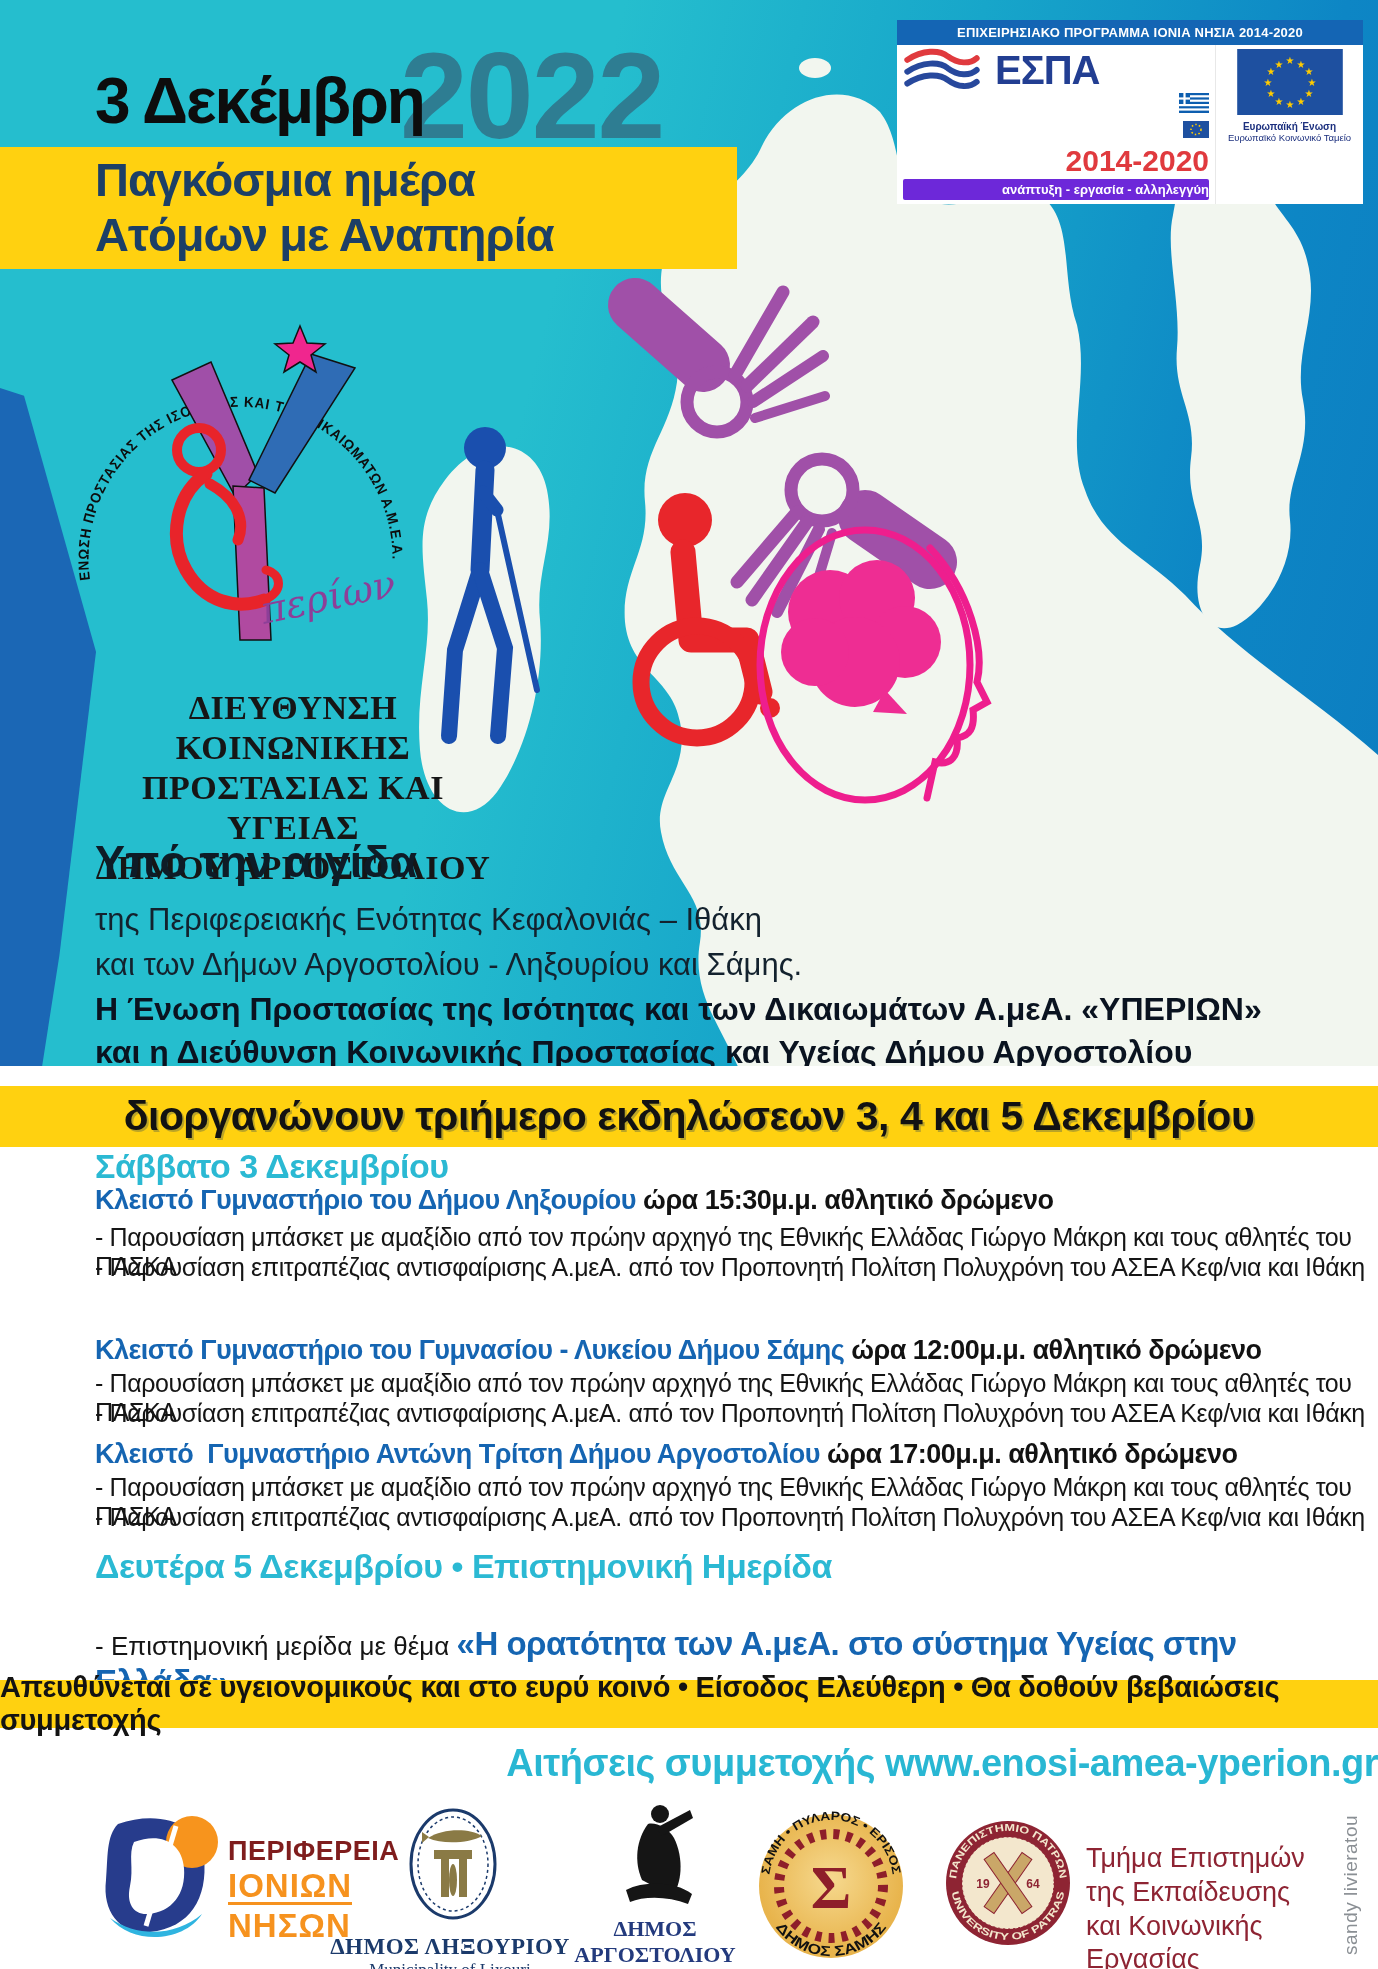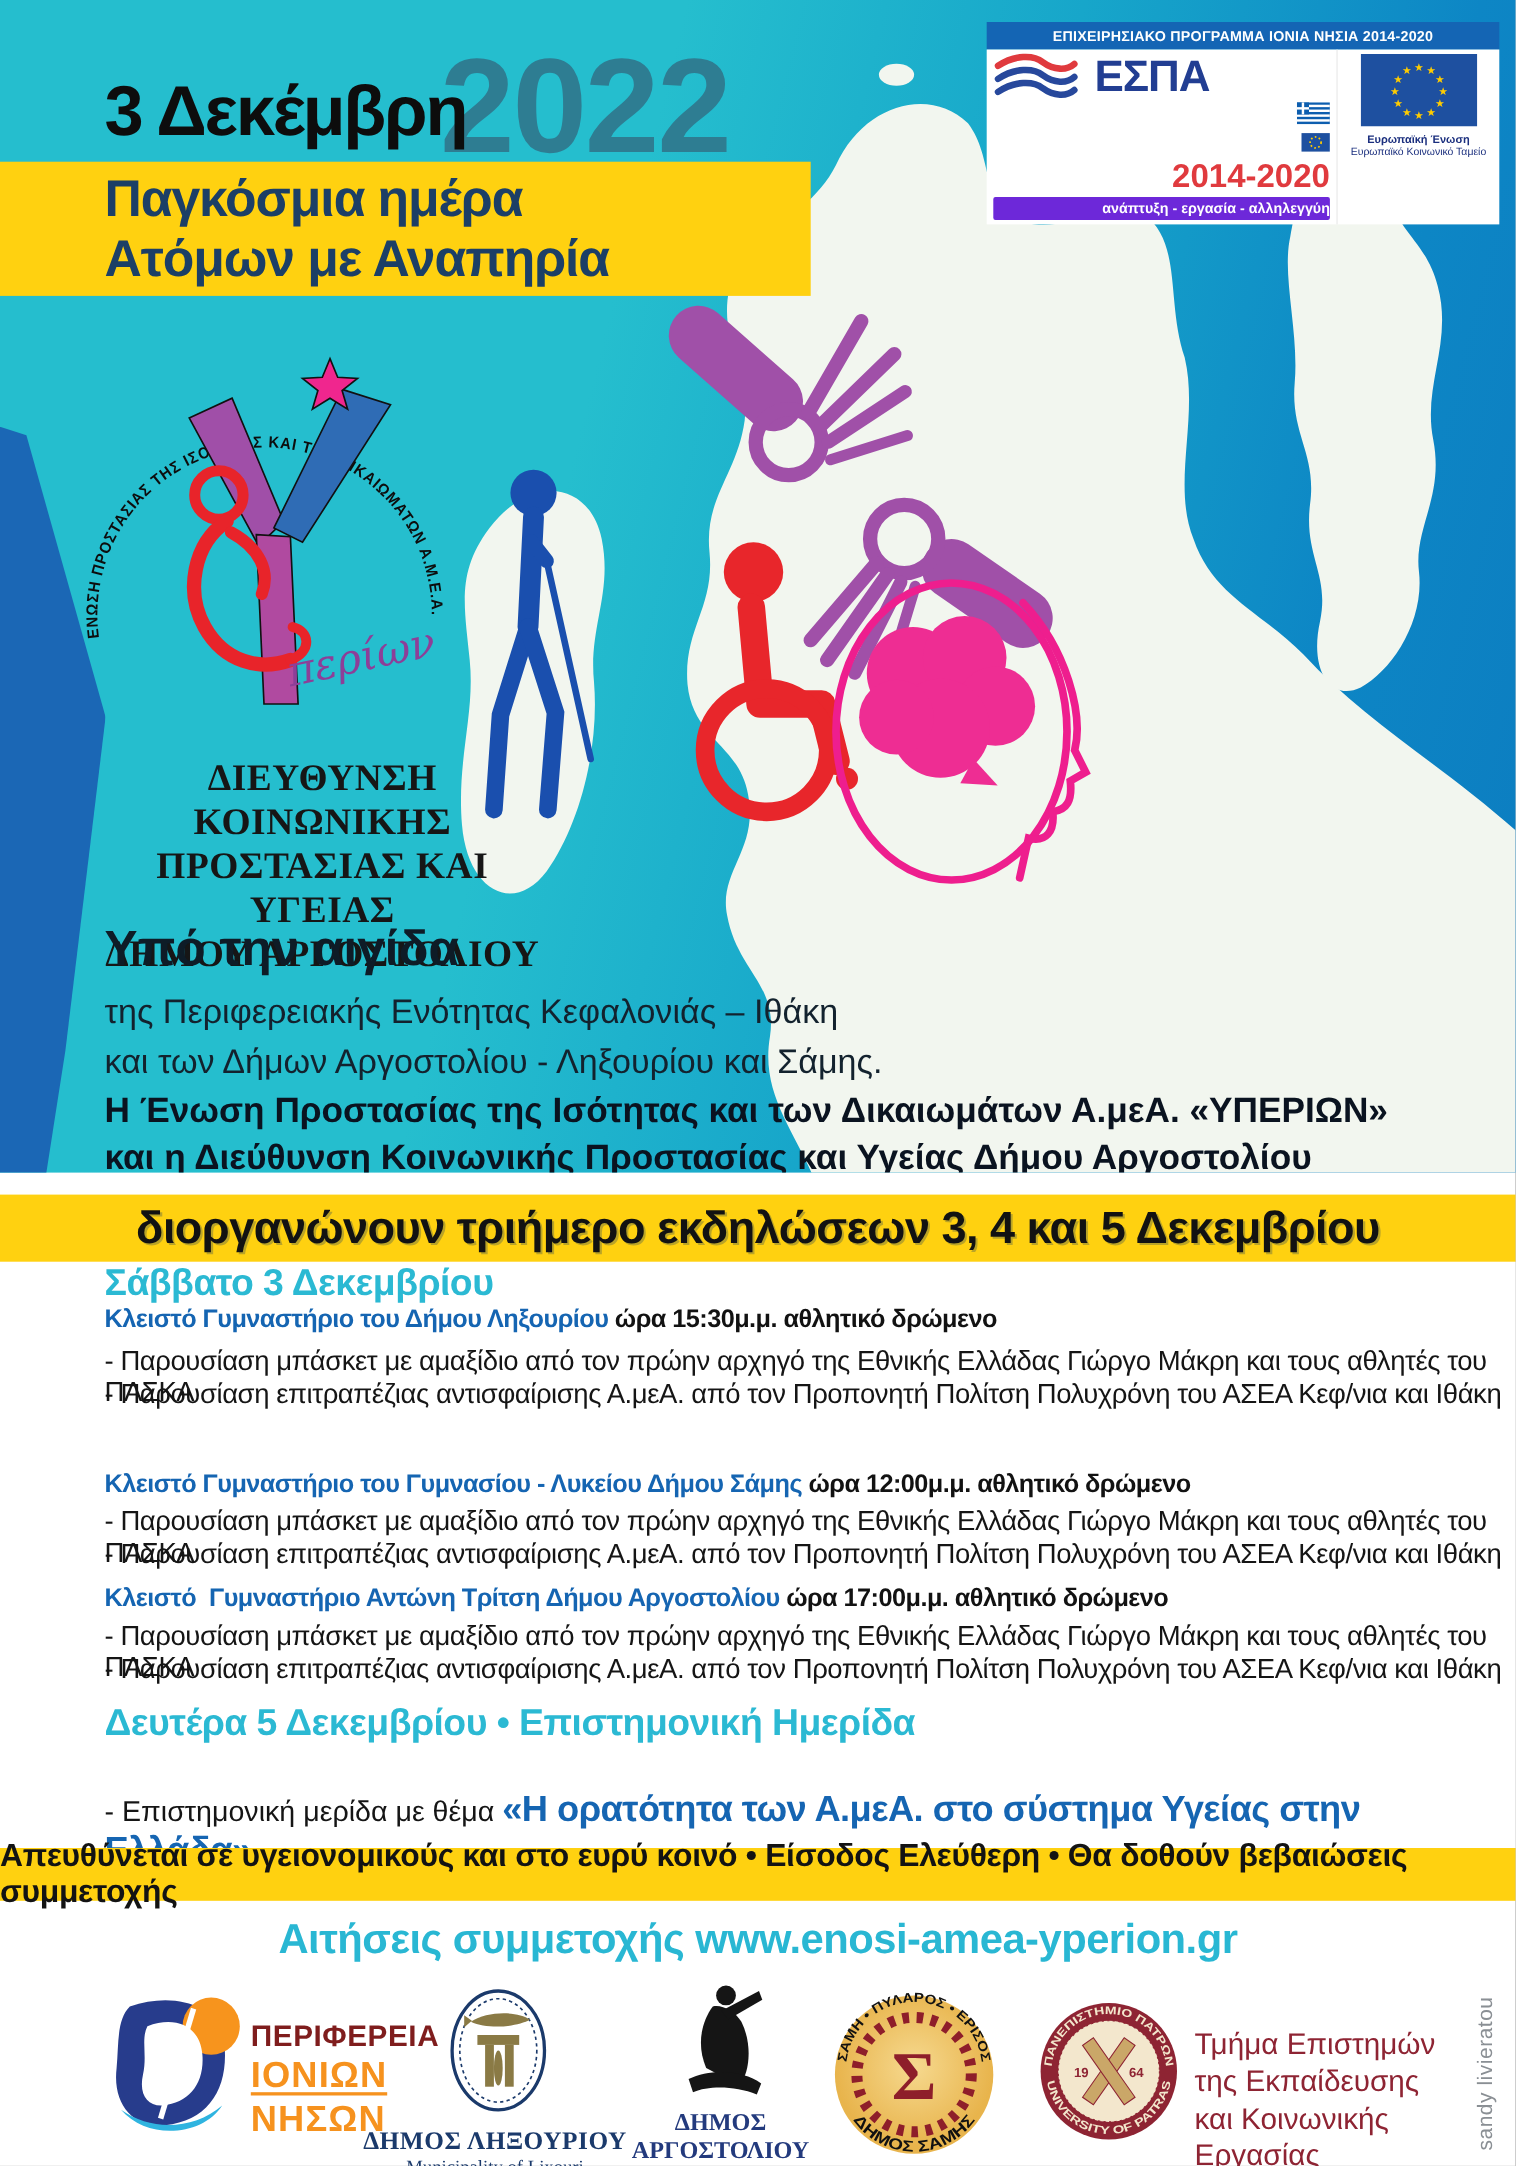--- a/index.html
+++ b/index.html
@@ -50,32 +50,32 @@
   .aegis-b2 { position:absolute; left:95px; top:1034px; font-size:32px; font-weight:bold; color:#0a1320; z-index:3;}
 
   
   .band2 { position:absolute; left:0; top:1086px; width:1378px; height:61px; background:#ffd110;
            display:flex; align-items:center; justify-content:center; z-index:6;}
   .band2 div { font-size:41px; font-weight:bold; color:#121212; letter-spacing:-.5px; text-shadow:2px 2px 0 rgba(27,58,94,.30);}
 
   
   .prog { position:absolute; left:0; top:1147px; width:1378px; height:533px; background:#fff; }
   .day { position:absolute; left:95px; font-size:34px; font-weight:bold; color:#2bb9d3; letter-spacing:-.5px;}
-  .venue-line { position:absolute; left:95px; font-size:23px; font-weight:bold; letter-spacing:-.5px; white-space:pre;}
+  .venue-line { position:absolute; left:95px; font-size:27px; font-weight:bold; letter-spacing:-.5px; white-space:pre;}
   .venue { color:#1565b2; }
   .vtime { color:#121212; }
   .bullet { position:absolute; left:95px; font-size:25px; color:#151515; letter-spacing:-.4px; }
   .sem { position:absolute; left:95px; top:478px; font-size:26px; color:#151515; }
   .sem b { font-size:33px; font-weight:bold; color:#1565b2; letter-spacing:-.5px;}
 
   
   .band3 { position:absolute; left:0; top:1680px; width:1378px; height:48px; background:#ffd110;
            display:flex; align-items:center; justify-content:center; }
   .band3 div { font-size:29px; font-weight:bold; color:#131313; letter-spacing:-.3px;}
-  .apply { position:absolute; left:0; top:1742px; width:1378px; text-align:center;
+  .apply { position:absolute; left:0; top:1742px; width:1378px; text-align:right;
            font-size:38px; font-weight:bold; color:#29b7d3; letter-spacing:-.5px;}
 
   
   .logo-abs { position:absolute; }
   .ionian-text { position:absolute; left:228px; top:1838px; line-height:1.0;}
   .ionian-text .t1 { font-size:27px; font-weight:bold; color:#7f1d1d; letter-spacing:.5px;}
   .ionian-text .t2 { font-size:33px; font-weight:bold; color:#f6921e; letter-spacing:1px; border-bottom:3px solid #f6921e; display:inline-block; margin-top:4px;}
   .ionian-text .t3 { font-size:33px; font-weight:bold; color:#f6921e; letter-spacing:1px; margin-top:4px;}
   .lix-text { position:absolute; left:330px; top:1934px; width:240px; text-align:center; font-family:"Liberation Serif",serif; color:#1b3a6b;}
   .lix-text .n { font-size:23px; font-weight:bold; letter-spacing:.5px;}

